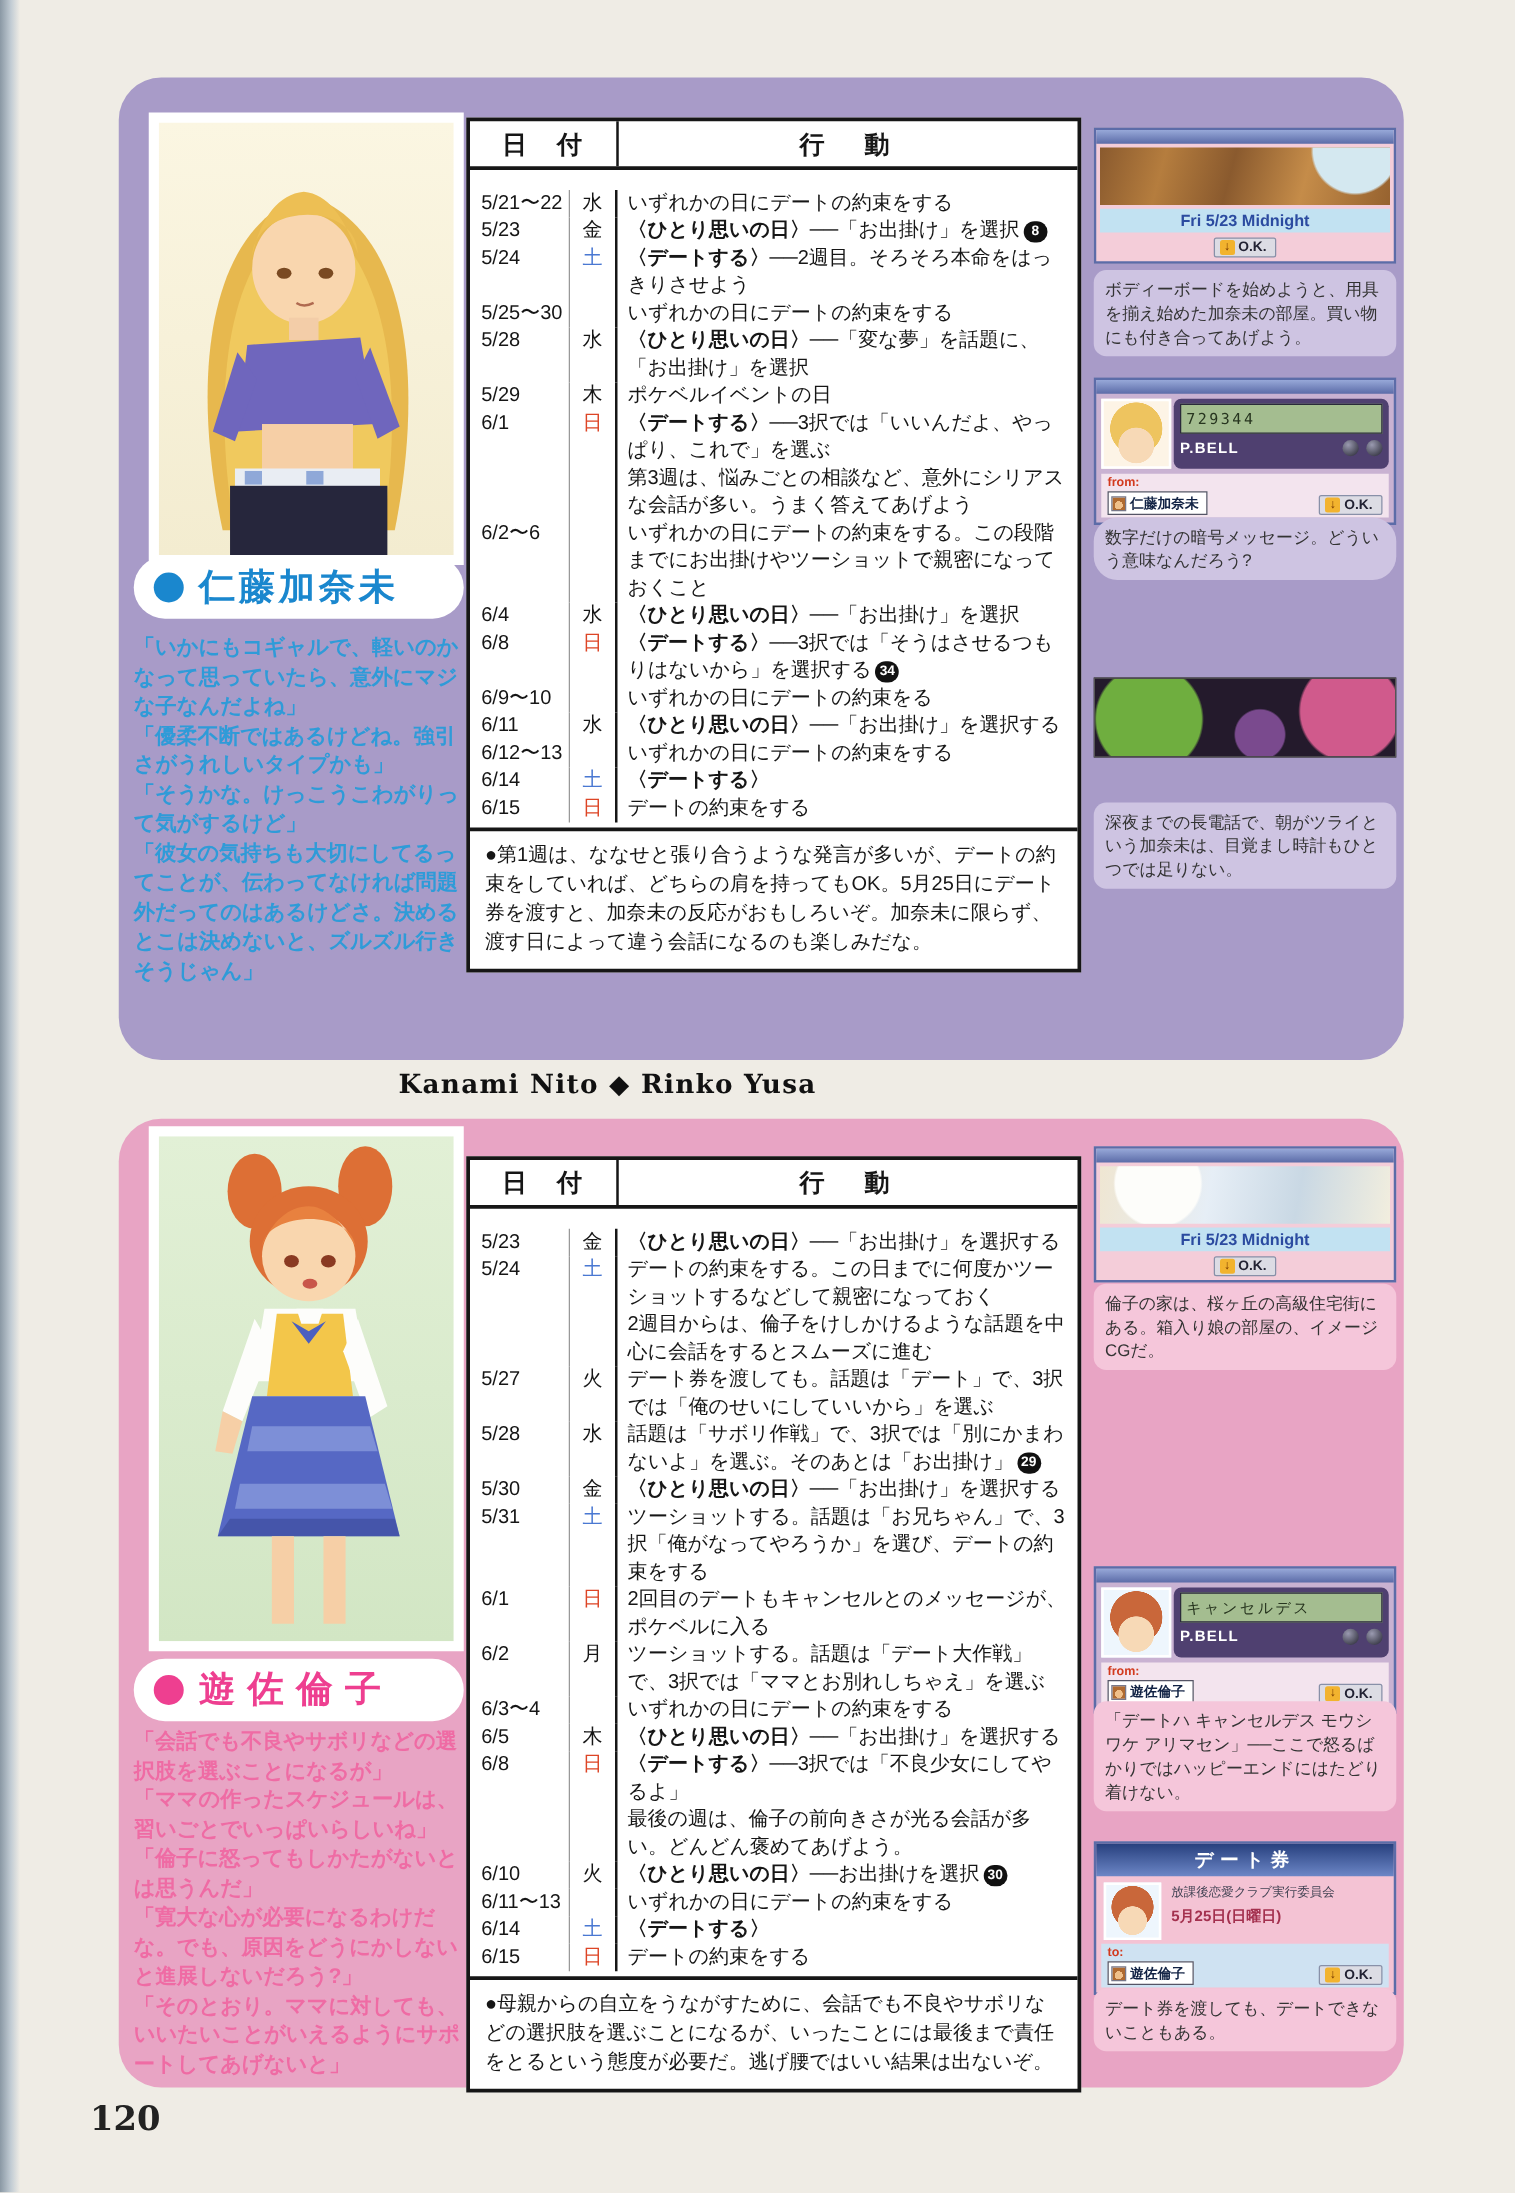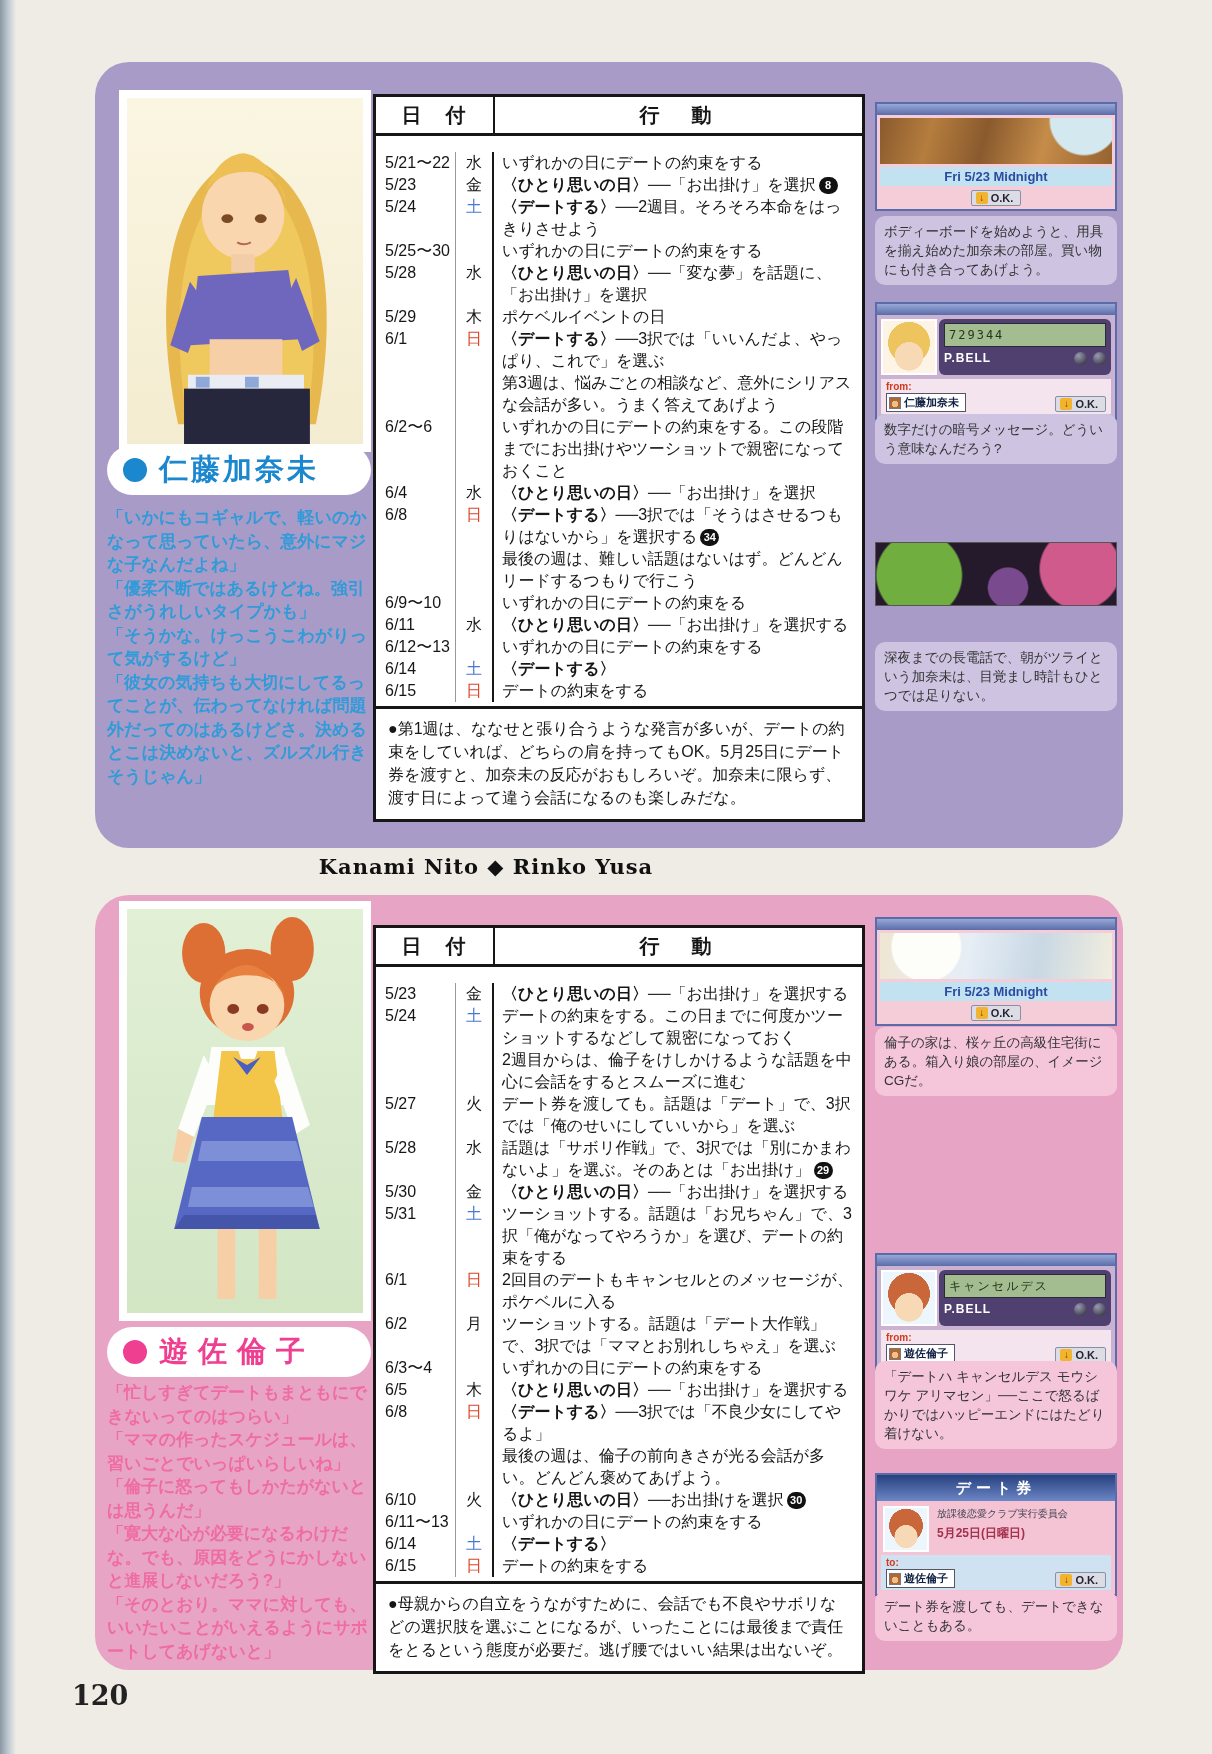--- a/index.html
+++ b/index.html
@@ -49,21 +49,21 @@
   .note{border-top:3px solid #161616;padding:8px 10px 10px 12px;font-size:16px;line-height:23px;}
 
   
   .right-col{position:absolute;left:780px;width:242px;height:742px;}
   .rc-top{top:40px;}
   .rc-bottom{top:22px;}
   .ritem{position:absolute;left:0;width:242px;box-sizing:border-box;}
   .rcap{position:absolute;left:0;width:242px;background:var(--cap);border-radius:10px;
         padding:6px 9px;font-size:13.5px;line-height:19px;color:#333;box-sizing:border-box;}
   .panel-top .ritem-0{top:0;}      .panel-top .rcap-0{top:114px;}
-  .panel-top .ritem-1{top:200px;}  .panel-top .rcap-1{top:312px;}
+  .panel-top .ritem-1{top:200px;}  .panel-top .rcap-1{top:312px;border-radius:19px;}
   .panel-top .ritem-2{top:440px;}  .panel-top .rcap-2{top:540px;}
   .panel-bottom .ritem-0{top:0;}     .panel-bottom .rcap-0{top:110px;}
   .panel-bottom .ritem-1{top:336px;} .panel-bottom .rcap-1{top:444px;}
   .panel-bottom .ritem-2{top:556px;} .panel-bottom .rcap-2{top:674px;}
 
   .shot{background:#f4cdd9;border:2px solid #5c6ca8;}
   .shot-bar{height:11px;background:linear-gradient(#97a8d8,#5c6ca8);}
   .shot-photo{height:46px;margin:3px;}
   .ph-floor{background:
       radial-gradient(circle at 88% 6%, #d4e8f0 0 16%, rgba(0,0,0,0) 17%),
@@ -238,21 +238,20 @@
             <div class="c-day ">水</div>
             <div class="c-action">
               <div class="row-line"><span class="line-bold">〈ひとり思いの日〉</span>──「お出掛け」を選択</div>
             </div>
           </div>
           <div class="sched-row">
             <div class="c-date">6/8</div>
             <div class="c-day day-sun">日</div>
             <div class="c-action">
               <div class="row-line"><span class="line-bold">〈デートする〉</span>──3択では「そうはさせるつもりはないから」を選択する<span class="num-badge">34</span></div>
-              <div class="row-line">最後の週は、難しい話題はないはず。どんどんリードするつもりで行こう</div>
             </div>
           </div>
           <div class="sched-row">
             <div class="c-date">6/9〜10</div>
             <div class="c-day "></div>
             <div class="c-action">
               <div class="row-line">いずれかの日にデートの約束をる</div>
             </div>
           </div>
           <div class="sched-row">
@@ -366,21 +365,21 @@
         <path d="M58,306 L192,306 L196,320 L48,320 Z" fill="#3a4a9a" opacity="0.6"></path>
         <rect x="92" y="320" width="18" height="70" fill="#f6cfa6"></rect>
         <rect x="134" y="320" width="18" height="70" fill="#f6cfa6"></rect>
       </svg>
     </div>
     <div class="name-pill np-bottom">
       <span class="name-dot"></span>
       <span class="char-name">遊佐倫子</span>
     </div>
     <div class="quotes q-bottom">
-        <p class="quote">「忙しすぎてデートもまともにできないってのはつらい」</p>
+        <p class="quote">「会話でも不良やサボリなどの選択肢を選ぶことになるが」</p>
         <p class="quote">「ママの作ったスケジュールは、習いごとでいっぱいらしいね」</p>
         <p class="quote">「倫子に怒ってもしかたがないとは思うんだ」</p>
         <p class="quote">「寛大な心が必要になるわけだな。でも、原因をどうにかしないと進展しないだろう?」</p>
         <p class="quote">「そのとおり。ママに対しても、いいたいことがいえるようにサポートしてあげないと」</p>
       </div>
 
     <div class="sched-box">
       <div class="sched-header">
         <div class="h-date">日　付</div>
         <div class="h-action">行　動</div>

